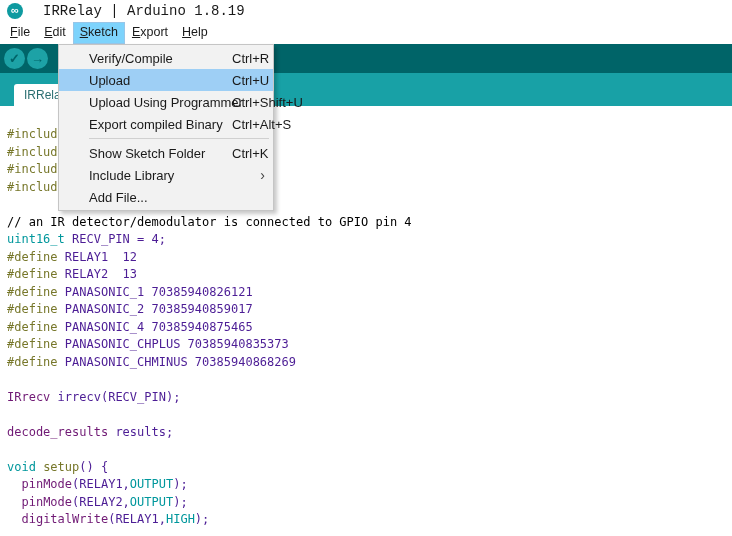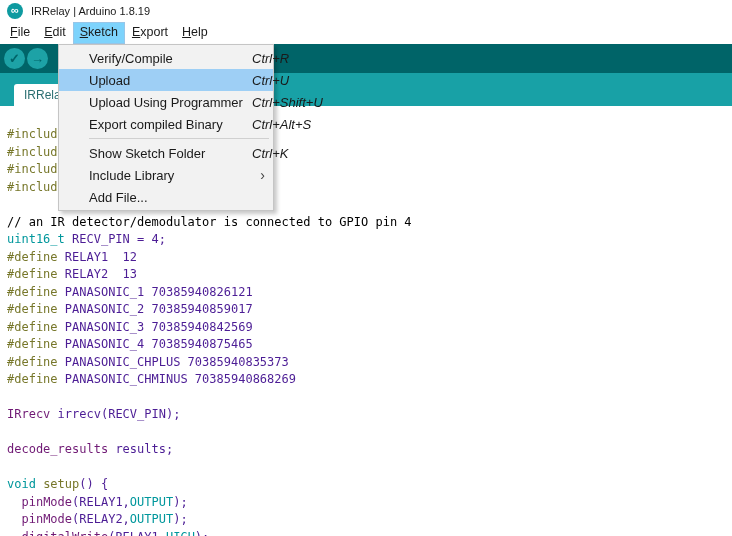--- a/index.html
+++ b/index.html
@@ -13,21 +13,21 @@
   .titlebar {
     position:absolute; left:0; top:0; width:732px; height:22px;
     background:#ffffff; display:flex; align-items:center; padding-left:7px;
     box-sizing:border-box;
   }
   .app-icon {
     width:16px; height:16px; border-radius:50%; background:#0e9aa0;
     color:#ffffff; font-size:11px; line-height:15px; text-align:center;
     font-weight:bold; flex:0 0 auto;
   }
-  .title-text { margin-left:8px; font-size:11px; color:#1a1a1a; white-space:nowrap; }
+  .title-text { margin-left:20px; font-size:14px; color:#1a1a1a; white-space:nowrap;font-family:Liberation Mono, monospace; }
 
   
   .menubar {
     position:absolute; left:0; top:22px; width:676px; height:22px;
     background:#ffffff; display:flex; align-items:stretch; padding-left:3px;
     box-sizing:border-box; font-size:12.5px; color:#1a1a1a;
   }
   .mb-item { padding:0 7px; line-height:21px; cursor:default; }
   .mb-item.open { background:#7dd3fc; outline:1px solid #98c6e8; outline-offset:-1px; }
   .mb-label { display:inline-block; }
@@ -70,21 +70,21 @@
   .dropdown {
     position:absolute; left:58px; top:44px; width:216px; box-sizing:border-box;
     background:#f2f2f2; border:1px solid #c5c5c5; z-index:20; padding:2px 0;
     box-shadow:3px 3px 4px rgba(0,0,0,0.22); font-size:13px; color:#1a1a1a;
   }
   .menu-item {
     position:relative; height:22px; display:flex; align-items:center;
     padding-left:30px; cursor:default; white-space:nowrap;
   }
   .menu-item.highlight { background:#9ecff5; }
-  .menu-item .shortcut { position:absolute; left:193px;font-style:italic; }
+  .menu-item .shortcut { position:absolute; left:173px; }
   .menu-item .chev {
     position:absolute; right:8px; font-size:14px; color:#444; line-height:20px;
   }
   .menu-sep { height:1px; background:#d0d0d0; margin:3px 4px 3px 30px; }
 </style>
 </head>
 <body>
 
 <div class="screen">
 
@@ -119,21 +119,20 @@
       <div class="code-line"><span class="tok-o">#includ</span></div>
       <div class="code-line"><span class="tok-o">#includ</span></div>
       <div class="code-line"><span class="tok-o">#includ</span></div>
       <div class="code-line"></div>
       <div class="code-line"><span class="tok-c">// an IR detector/demodulator is connected to GPIO pin 4</span></div>
       <div class="code-line"><span class="tok-t">uint16_t</span><span class="tok-p"> RECV_PIN = 4;</span></div>
       <div class="code-line"><span class="tok-o">#define</span><span class="tok-p"> RELAY1  12</span></div>
       <div class="code-line"><span class="tok-o">#define</span><span class="tok-p"> RELAY2  13</span></div>
       <div class="code-line"><span class="tok-o">#define</span><span class="tok-p"> PANASONIC_1 70385940826121</span></div>
       <div class="code-line"><span class="tok-o">#define</span><span class="tok-p"> PANASONIC_2 70385940859017</span></div>
-      <div class="code-line"><span class="tok-o">#define</span><span class="tok-p"> PANASONIC_3 70385940842569</span></div>
       <div class="code-line"><span class="tok-o">#define</span><span class="tok-p"> PANASONIC_4 70385940875465</span></div>
       <div class="code-line"><span class="tok-o">#define</span><span class="tok-p"> PANASONIC_CHPLUS 70385940835373</span></div>
       <div class="code-line"><span class="tok-o">#define</span><span class="tok-p"> PANASONIC_CHMINUS 70385940868269</span></div>
       <div class="code-line"></div>
       <div class="code-line"><span class="tok-f">IRrecv</span><span class="tok-p"> irrecv(RECV_PIN);</span></div>
       <div class="code-line"></div>
       <div class="code-line"><span class="tok-f">decode_results</span><span class="tok-p"> results;</span></div>
       <div class="code-line"></div>
       <div class="code-line"><span class="tok-t">void</span><span class="tok-p"> </span><span class="tok-o">setup</span><span class="tok-p">() {</span></div>
       <div class="code-line"><span class="tok-p">  </span><span class="tok-f">pinMode</span><span class="tok-p">(RELAY1,</span><span class="tok-t">OUTPUT</span><span class="tok-p">);</span></div>

